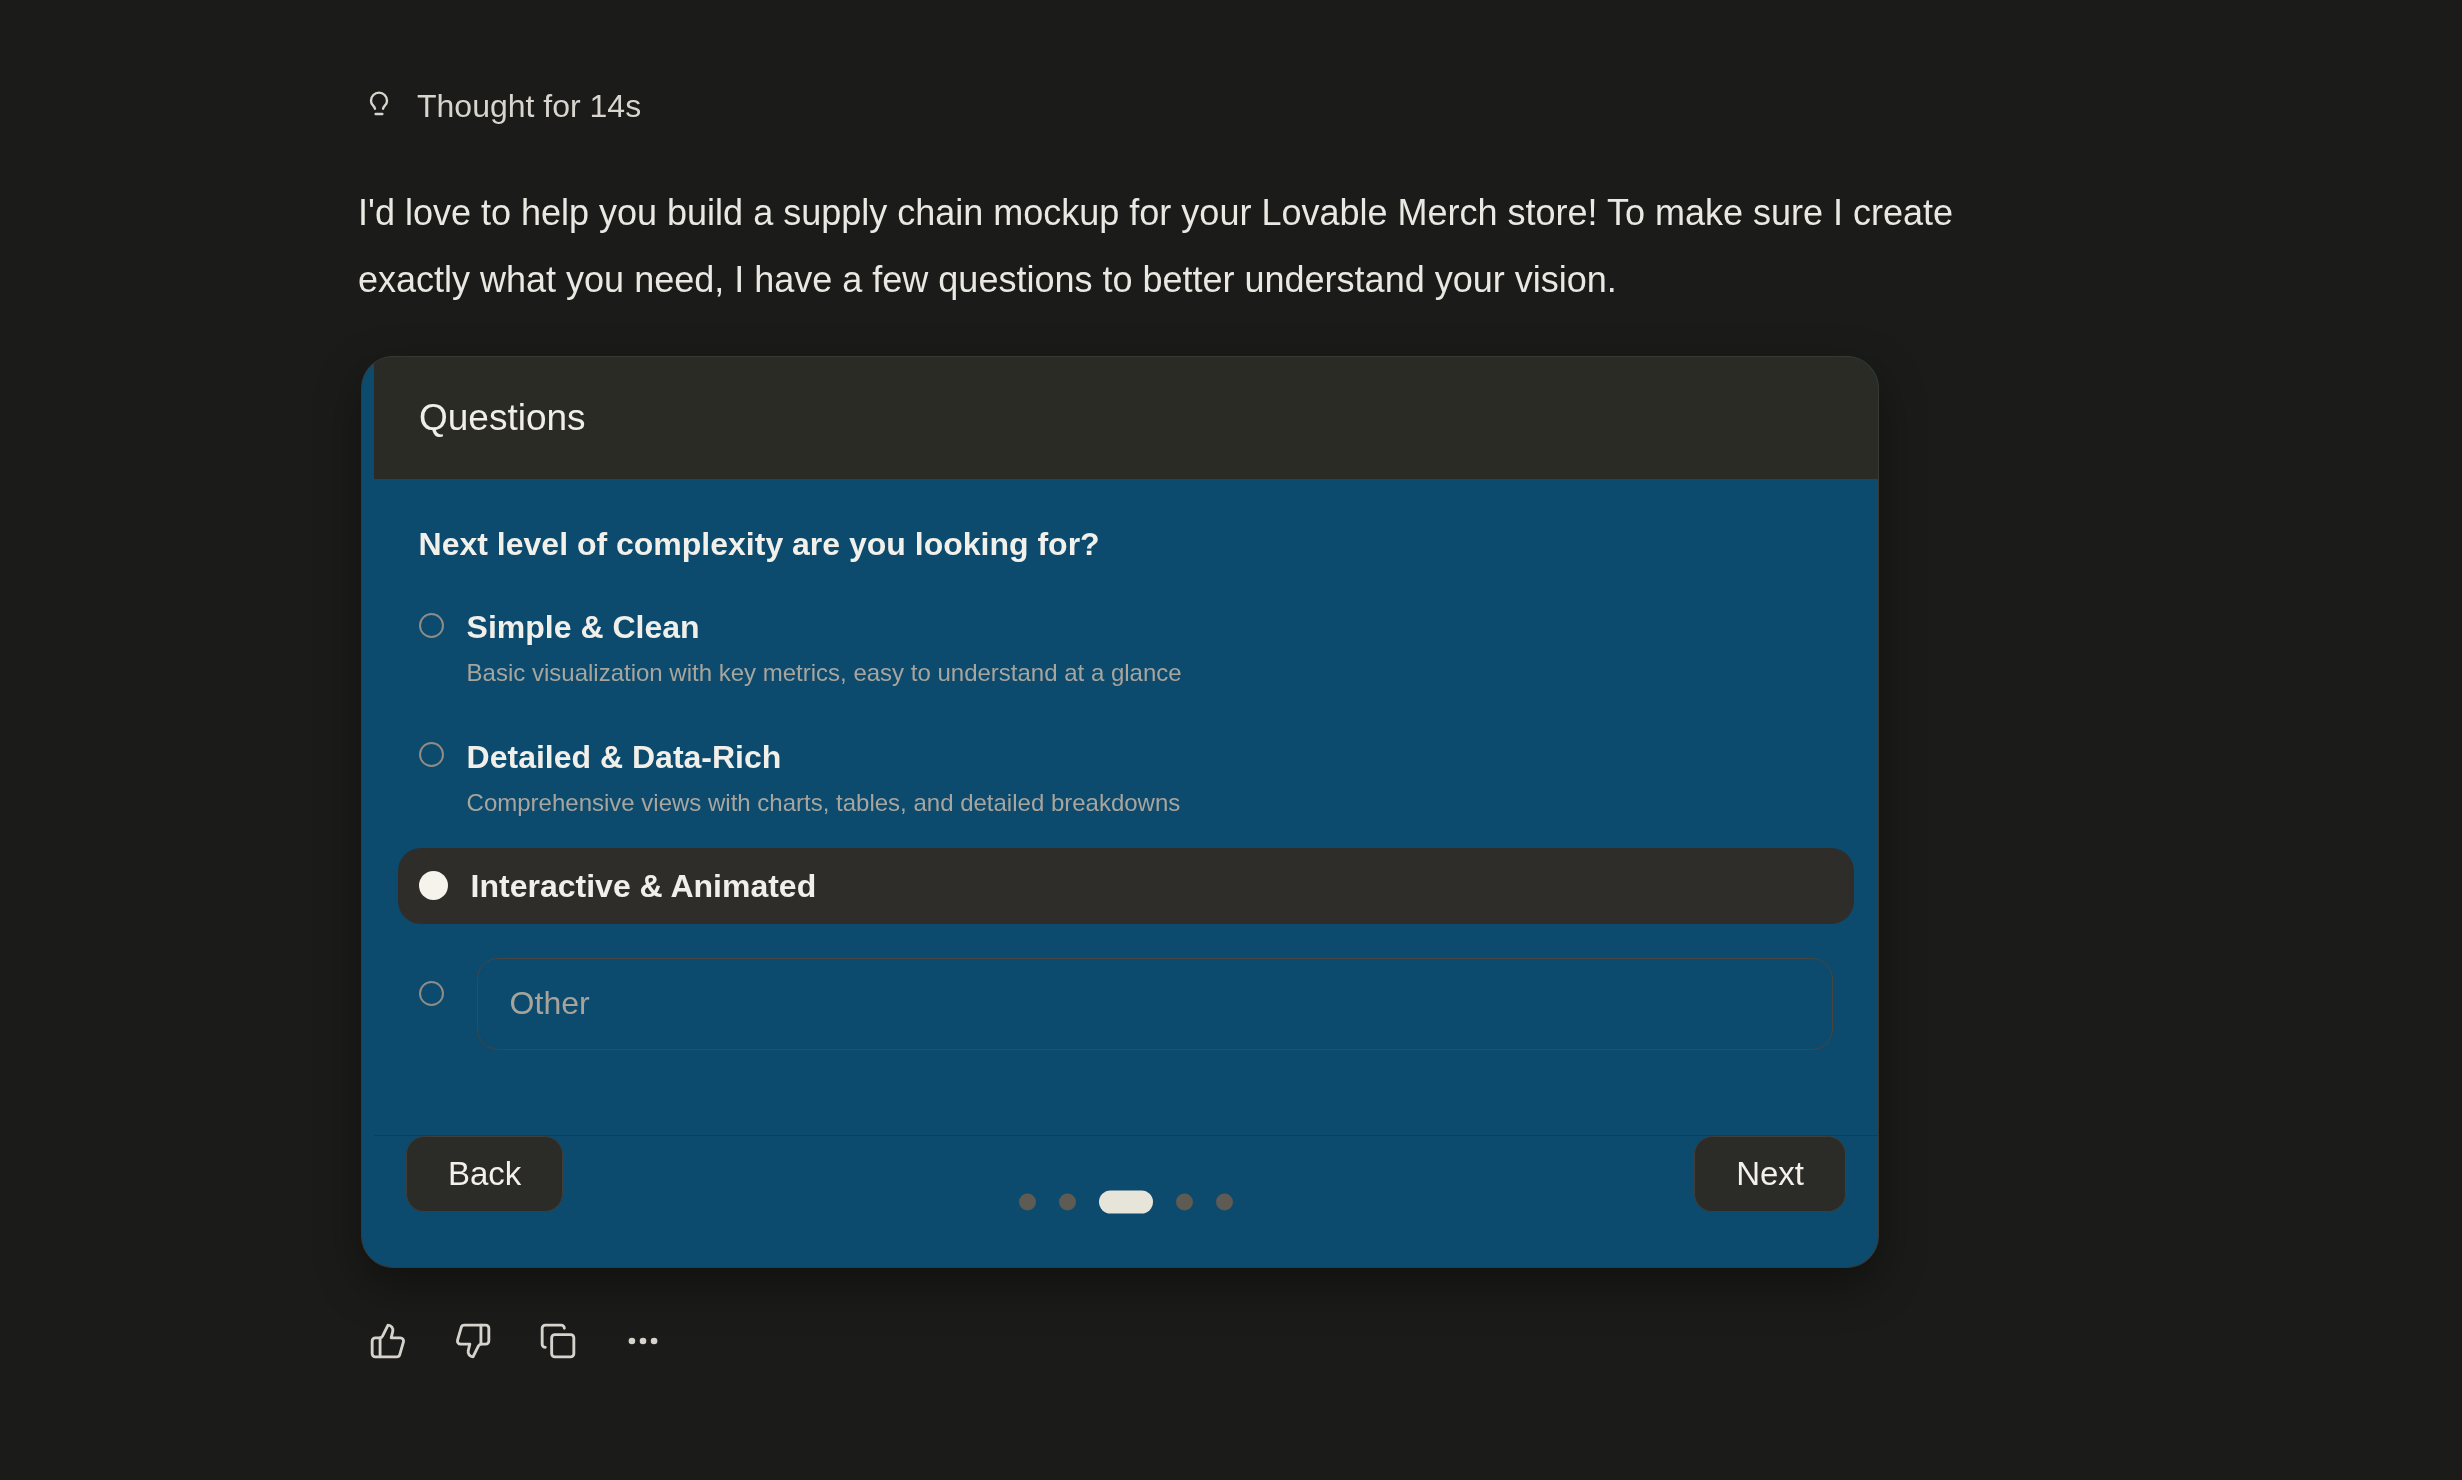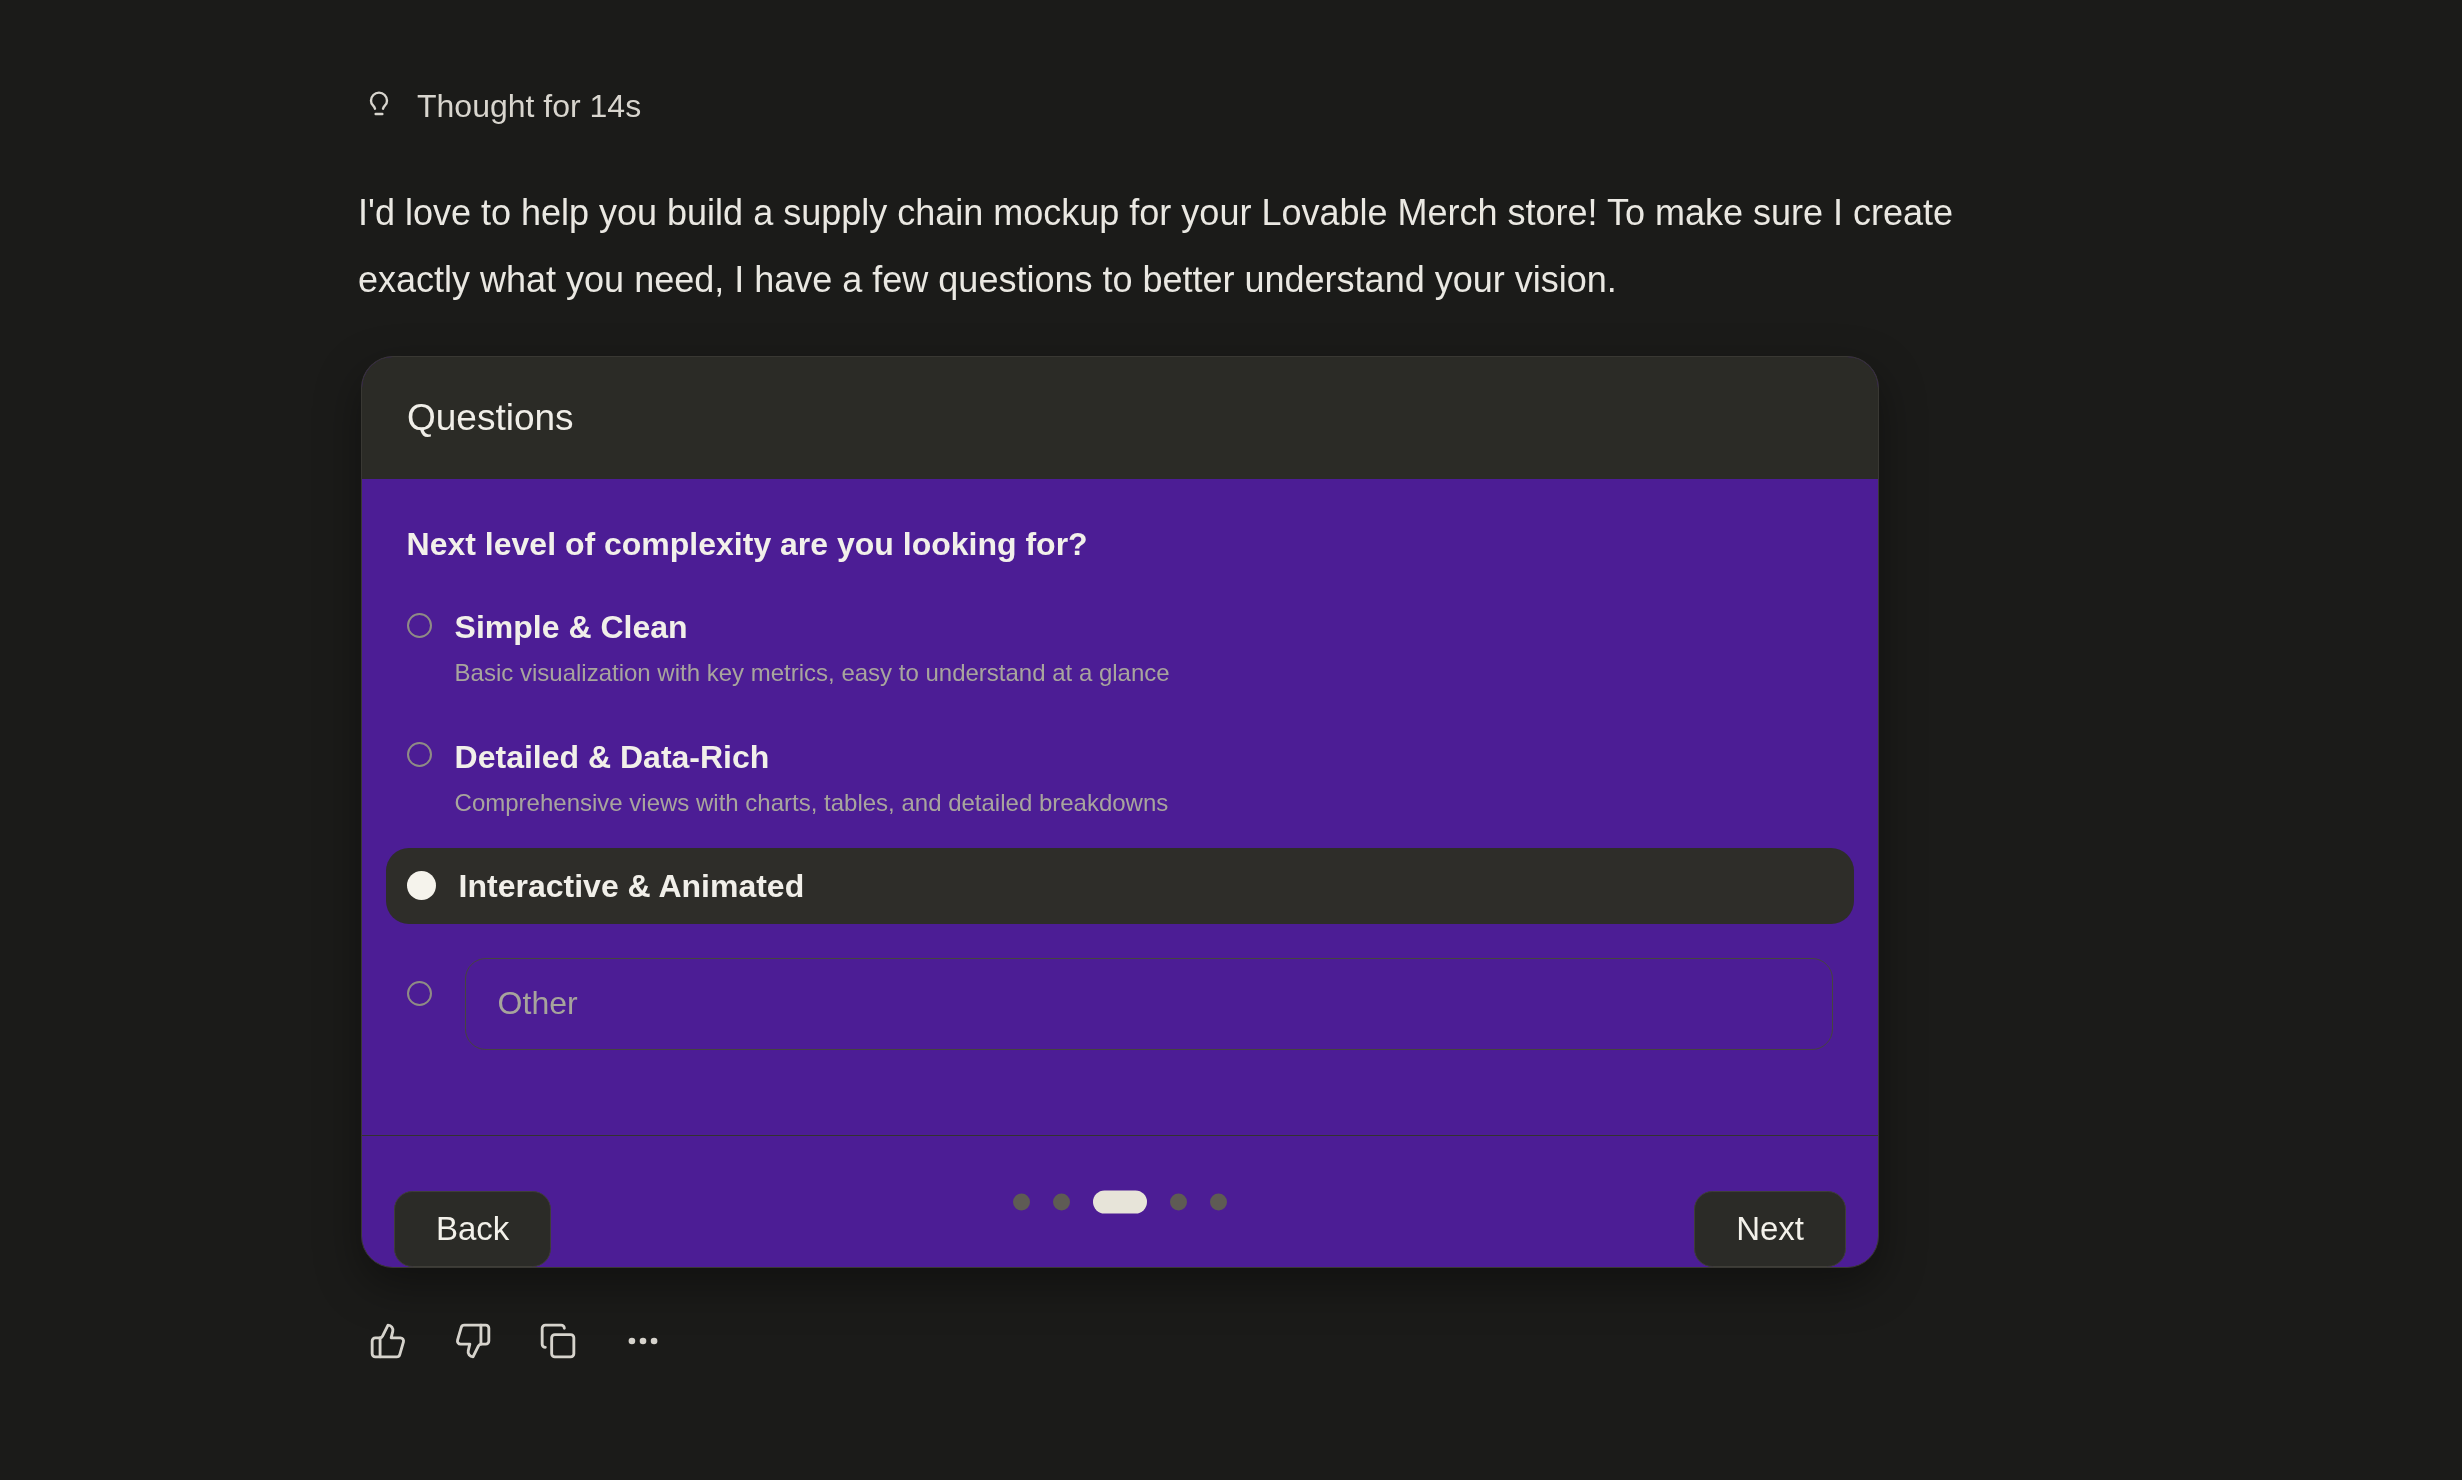--- a/index.html
+++ b/index.html
@@ -25,26 +25,27 @@
   .message {
     position: absolute; left: 358px; top: 179px;
     font-size: 36px; line-height: 67px; color: #eae8e2;
     white-space: nowrap;
   }
 
   
   .card {
     position: absolute; left: 361px; top: 356px;
     width: 1518px; height: 912px;
-    background: #4c1d95;
+    background: #0c4a6e;
     border: 1.1px solid #393833;
     border-radius: 32px;
     box-shadow: 0 17px 46px rgba(0,0,0,0.38);
     display: flex; flex-direction: column;
     overflow: hidden;
+    padding-left: 12px;
   }
   .card-header {
     flex: none; height: 122px; background: #2b2b26;
     display: flex; align-items: center; padding: 0 45px;
   }
   .card-title { font-size: 37px; color: #f0eee8; }
 
   .card-body { flex: 1; padding: 46px 23.6px 0 23.6px; }
   .question {
     font-size: 32px; font-weight: bold; color: #f2f0ea;
@@ -73,21 +74,21 @@
   .other-input {
     flex: 1; margin-left: 33px; height: 92px;
     background: transparent; border: 1.7px solid #46453f; border-radius: 21px;
     padding: 0 32px; font-size: 32px; color: #e8e6e0;
     font-family: "Liberation Sans", sans-serif; outline: none; margin-top: 21px;
   }
   .other-input::placeholder { color: #a7a49c; }
 
   .card-footer {
     flex: none; height: 132px; border-top: 1.1px solid #34332f;
-    display: flex; align-items: flex-end; padding: 0 32px; position: relative;
+    display: flex; align-items: flex-start; padding: 0 32px; position: relative;
   }
   .btn {
     height: 76px; padding: 0 41px;
     background: #2b2b27; border: 1.1px solid #3f3e38; border-radius: 18.4px;
     color: #f3f1ea; font-size: 33px; font-family: "Liberation Sans", sans-serif;
     cursor: pointer;
   }
   .btn.next { margin-left: auto; }
   .dots {
     position: absolute; left: 50%; top: 50%; transform: translate(-50%, -50%);

